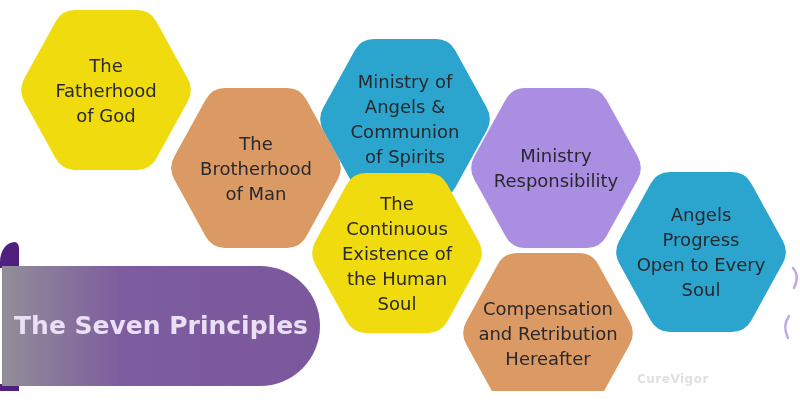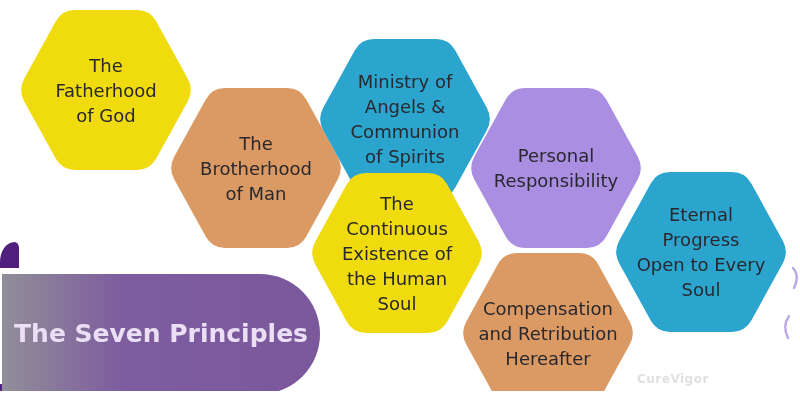--- a/index.html
+++ b/index.html
@@ -67,21 +67,20 @@
     height: 120px;
     border-radius: 0 60px 60px 0;
     background: linear-gradient(90deg,
       var(--banner-left, #918e98) 0%,
       var(--banner-main, #7d5c9f) 38%,
       var(--banner-main2, #7a589b) 100%);
     z-index: 2;
     display: flex;
     align-items: center;
     justify-content: center;
-    margin-top: 8px;
   }
   .banner-title {
     text-align: center;
     font-size: 25px;
     line-height: 34px;
     font-weight: 700;
     color: var(--title-text, #eadff4);
     width: 300px;
   }
   .banner-title span { display: block; }
@@ -138,36 +137,36 @@
         <div class="hex-label">The
 Continuous
 Existence of
 the Human
 Soul</div>
       </div>
       <div class="hex" style="left: 468px; top: 88px;">
         <svg width="176" height="160" viewBox="0 0 176 160">
           <path d="M6.3,91.4 Q0,80 6.3,68.6 L37.7,11.4 Q44,0 57.0,0.0 L119.0,0.0 Q132,0 138.3,11.4 L169.7,68.6 Q176,80 169.7,91.4 L138.3,148.6 Q132,160 119.0,160.0 L57.0,160.0 Q44,160 37.7,148.6 Z" fill="#AA8EE2"></path>
         </svg>
-        <div class="hex-label">Personal
+        <div class="hex-label">Ministry
 Responsibility</div>
       </div>
       <div class="hex" style="left: 460px; top: 253px;">
         <svg width="176" height="160" viewBox="0 0 176 160">
           <path d="M6.3,91.4 Q0,80 6.3,68.6 L37.7,11.4 Q44,0 57.0,0.0 L119.0,0.0 Q132,0 138.3,11.4 L169.7,68.6 Q176,80 169.7,91.4 L138.3,148.6 Q132,160 119.0,160.0 L57.0,160.0 Q44,160 37.7,148.6 Z" fill="#DB9A63"></path>
         </svg>
         <div class="hex-label">Compensation
 and Retribution
 Hereafter</div>
       </div>
       <div class="hex" style="left: 613px; top: 172px;">
         <svg width="176" height="160" viewBox="0 0 176 160">
           <path d="M6.3,91.4 Q0,80 6.3,68.6 L37.7,11.4 Q44,0 57.0,0.0 L119.0,0.0 Q132,0 138.3,11.4 L169.7,68.6 Q176,80 169.7,91.4 L138.3,148.6 Q132,160 119.0,160.0 L57.0,160.0 Q44,160 37.7,148.6 Z" fill="#2CA5CE"></path>
         </svg>
-        <div class="hex-label">Eternal
+        <div class="hex-label">Angels
 Progress
 Open to Every
 Soul</div>
       </div>
     </div>
 
   <div class="banner-accent top"></div>
   <div class="banner-accent bottom"></div>
 
   <div class="banner">

